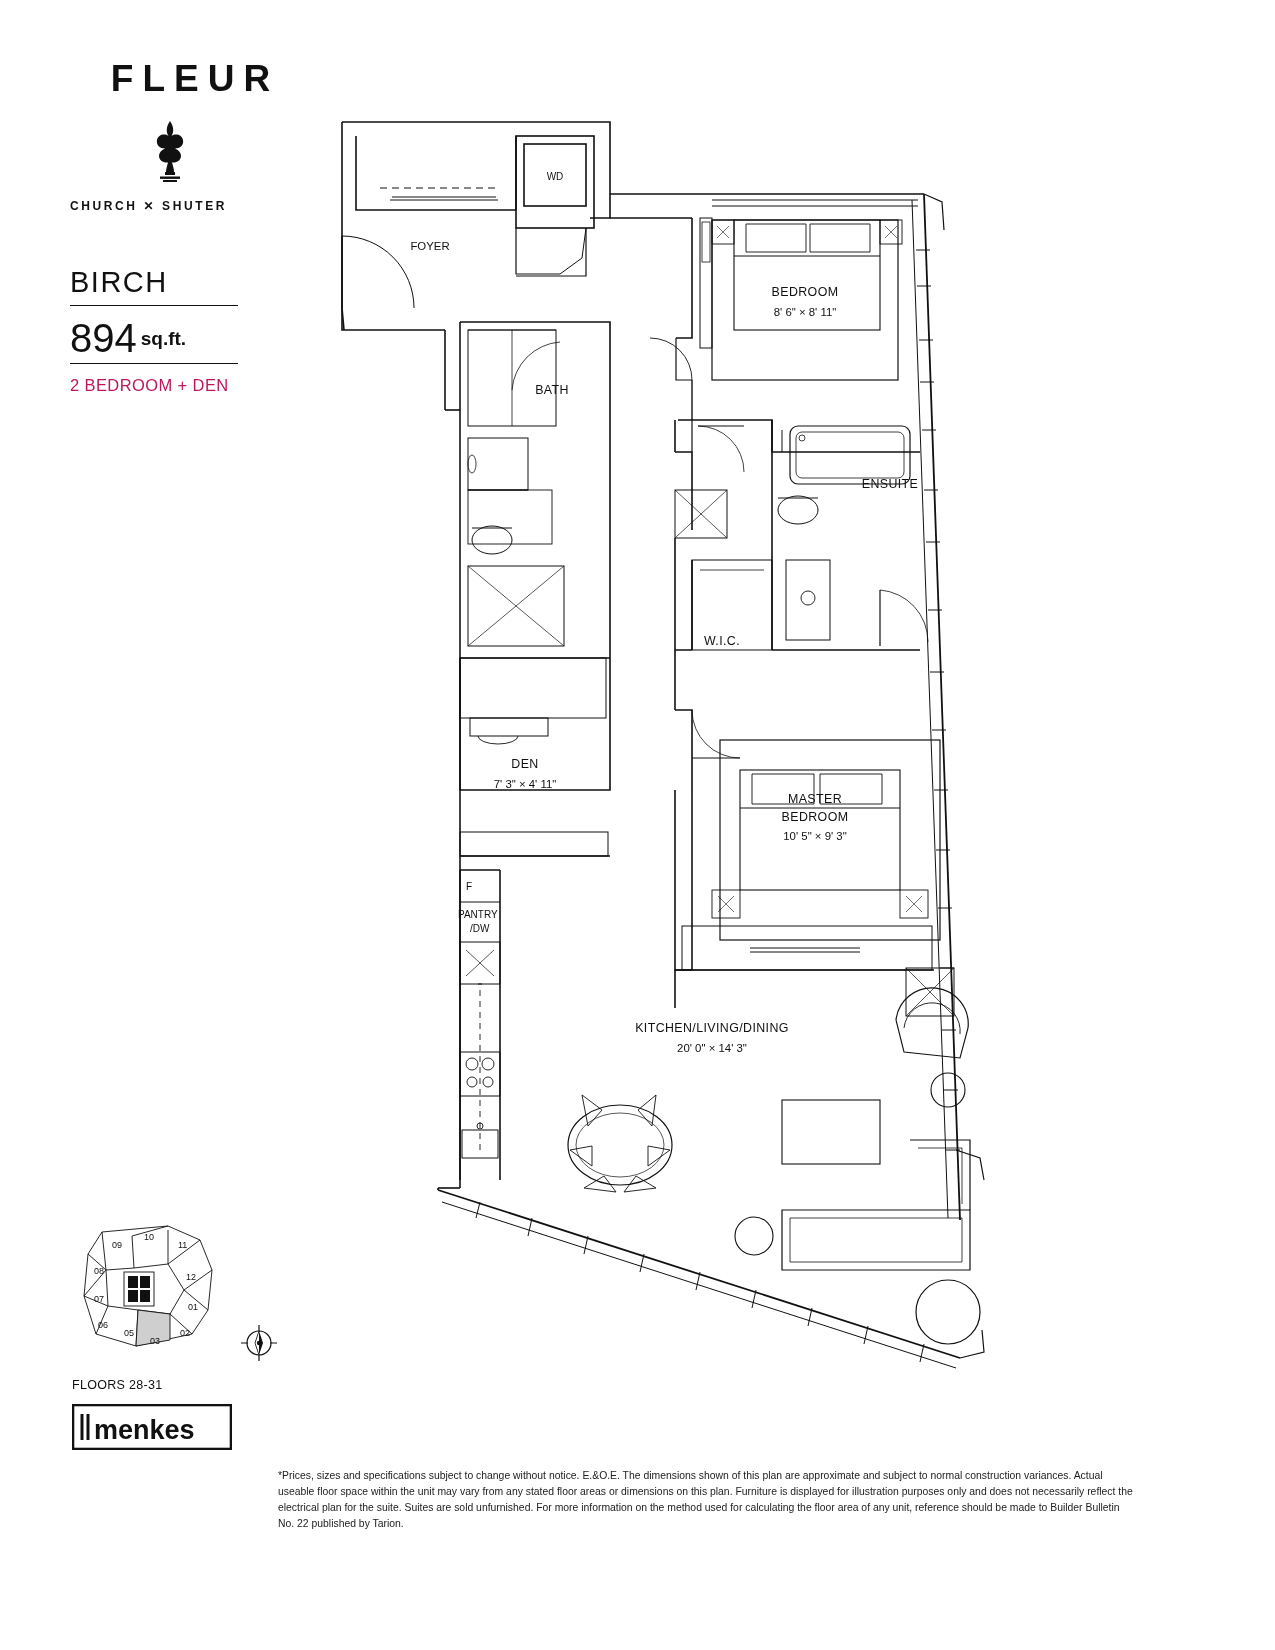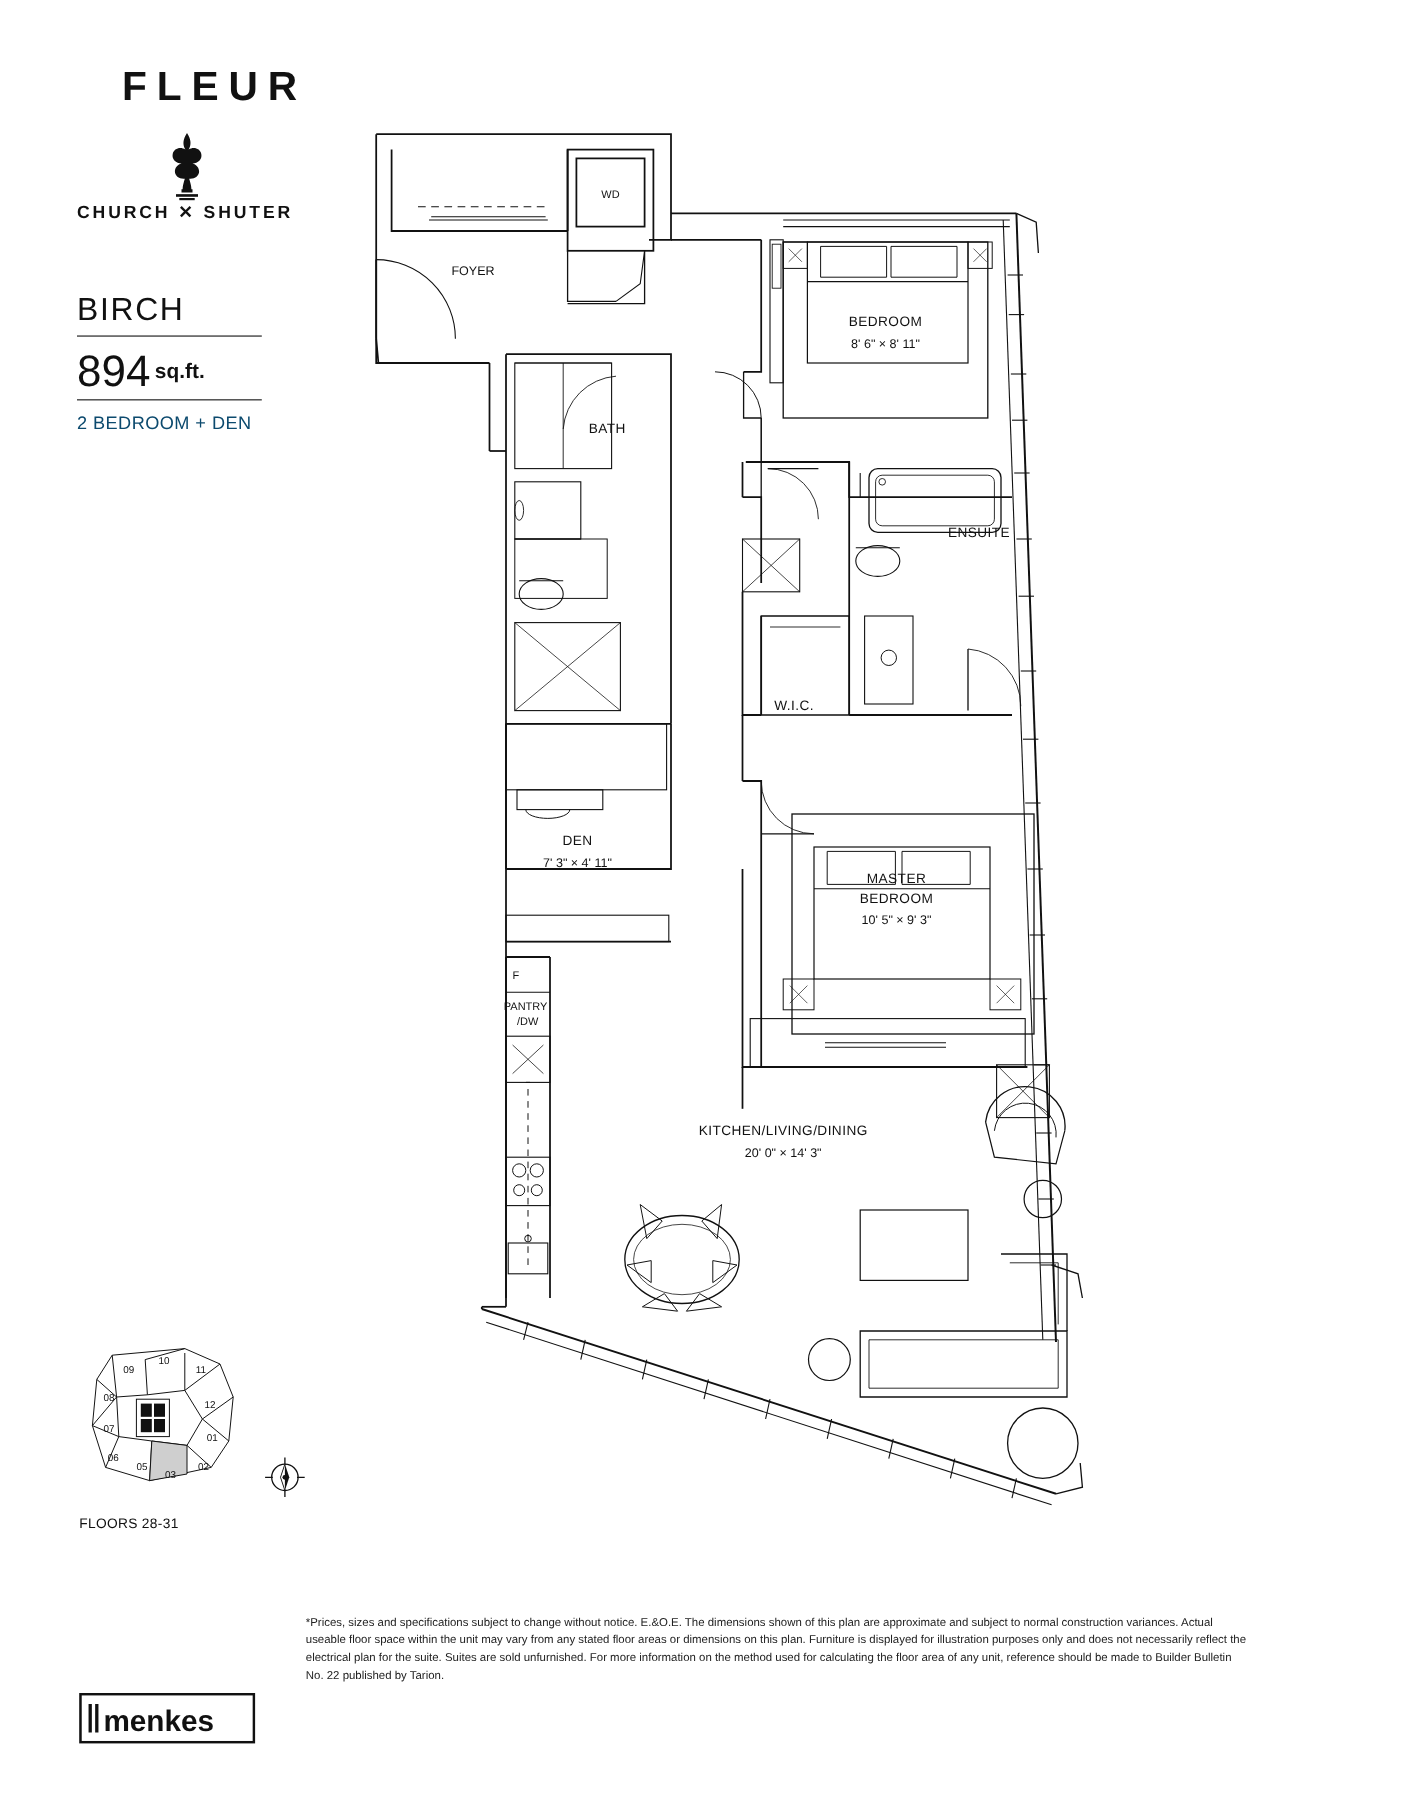--- a/index.html
+++ b/index.html
@@ -32,22 +32,22 @@
     line-height: 1;
     text-align: center;
   }
   #fleur-icon {
     margin-top: 22px;
     margin-left: 72px;
     width: 56px;
     height: 64px;
   }
   #brand-sub {
-    margin-top: 0;
-    font-size: 16px;
+    margin-top: 16px;
+    font-size: 12px;
     font-weight: bold;
     letter-spacing: 2.6px;
     color: #111;
   }
 
   
   #suite {
     position: absolute;
     left: 70px;
     top: 266px;
@@ -77,21 +77,21 @@
   }
   #suite-size-unit {
     font-size: 19px;
     margin-left: 4px;
     color: #111;
     font-weight: bold;
   }
   #suite-type {
     font-size: 16.5px;
     letter-spacing: 0.4px;
-    color: #0c4a6e;
+    color: #be185d;
     padding-top: 8px;
   }
 
   
   #keyplan {
     position: absolute;
     left: 72px;
     top: 1218px;
     width: 160px;
     height: 140px;
@@ -109,21 +109,21 @@
     left: 238px;
     top: 1322px;
     width: 42px;
     height: 42px;
   }
 
   
   #menkes-logo {
     position: absolute;
     left: 72px;
-    top: 1539px;
+    top: 1404px;
     width: 160px;
     height: 46px;
   }
   #disclaimer {
     position: absolute;
     left: 278px;
     top: 1468px;
     width: 860px;
     font-size: 10.4px;
     line-height: 1.55;

